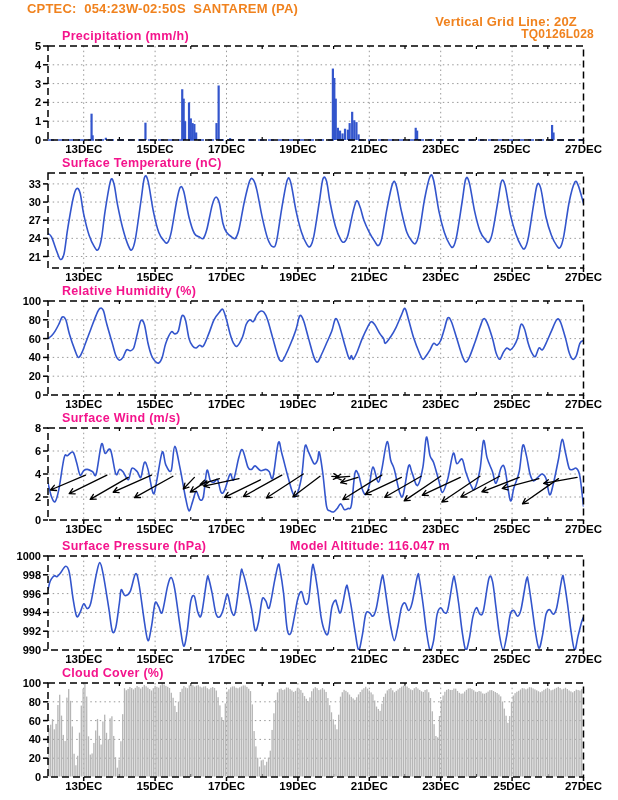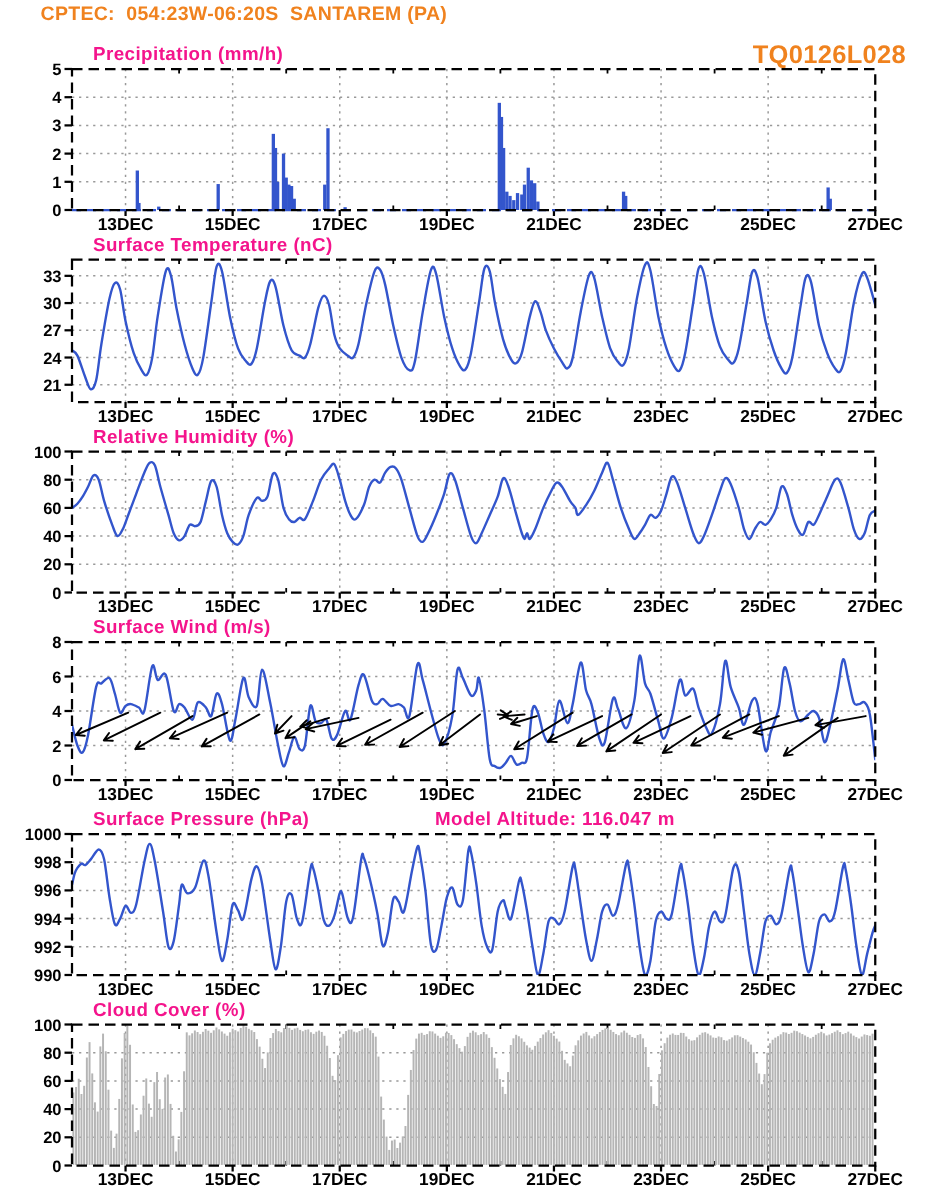--- a/index.html
+++ b/index.html
@@ -3,32 +3,33 @@
 <meta charset="utf-8">
 <style>
   html,body{margin:0;padding:0;background:#fff;}
   #fig{position:relative;width:618px;height:800px;background:#fff;
        font-family:"Liberation Sans",sans-serif;overflow:hidden;}
   .hdr{position:absolute;font-weight:bold;white-space:pre;letter-spacing:.2px;}
   .orange{color:#f0821e;}
   .l1{left:27px;top:1px;font-size:13px;}
   .l2{left:27px;top:14px;font-size:13px;}
   .r1{right:41px;top:14px;font-size:13px;}
-  .r2{right:14px;top:27px;font-size:17px;}
+  .r2{right:24px;top:27px;font-size:12px;}
   svg{position:absolute;left:0;top:0;}
   text{font-family:"Liberation Sans",sans-serif;font-weight:bold;}
   .ylab{font-size:11px;fill:#000;}
   .xlab{font-size:11.5px;fill:#000;}
   .title{font-size:12.5px;letter-spacing:.3px;}
 </style>
 </head>
 <body>
 
 <div id="fig">
-  <div class="hdr orange l1">CPTEC:  054:23W-06:20S  SANTAREM (PA)</div>
+  <div class="hdr orange l1">CPTEC:  054:23W-02:50S  SANTAREM (PA)</div>
+  <div class="hdr orange r1">Vertical Grid Line: 20Z</div>
   <div class="hdr orange r2">TQ0126L028</div>
   <svg id="chartsvg" width="618" height="800" viewBox="0 0 618 800">
       <g>
         <clipPath id="clip0">
           <rect x="48" y="46" width="535.5" height="94"></rect>
         </clipPath>
         <line x1="83.7" y1="46" x2="83.7" y2="140" stroke="#999999" stroke-width="1" stroke-dasharray="1.5 3.2"></line>
         <line x1="155.1" y1="46" x2="155.1" y2="140" stroke="#999999" stroke-width="1" stroke-dasharray="1.5 3.2"></line>
         <line x1="226.5" y1="46" x2="226.5" y2="140" stroke="#999999" stroke-width="1" stroke-dasharray="1.5 3.2"></line>
         <line x1="297.9" y1="46" x2="297.9" y2="140" stroke="#999999" stroke-width="1" stroke-dasharray="1.5 3.2"></line>

